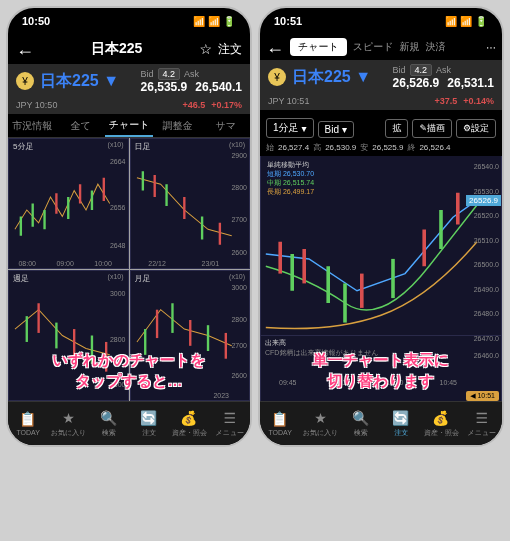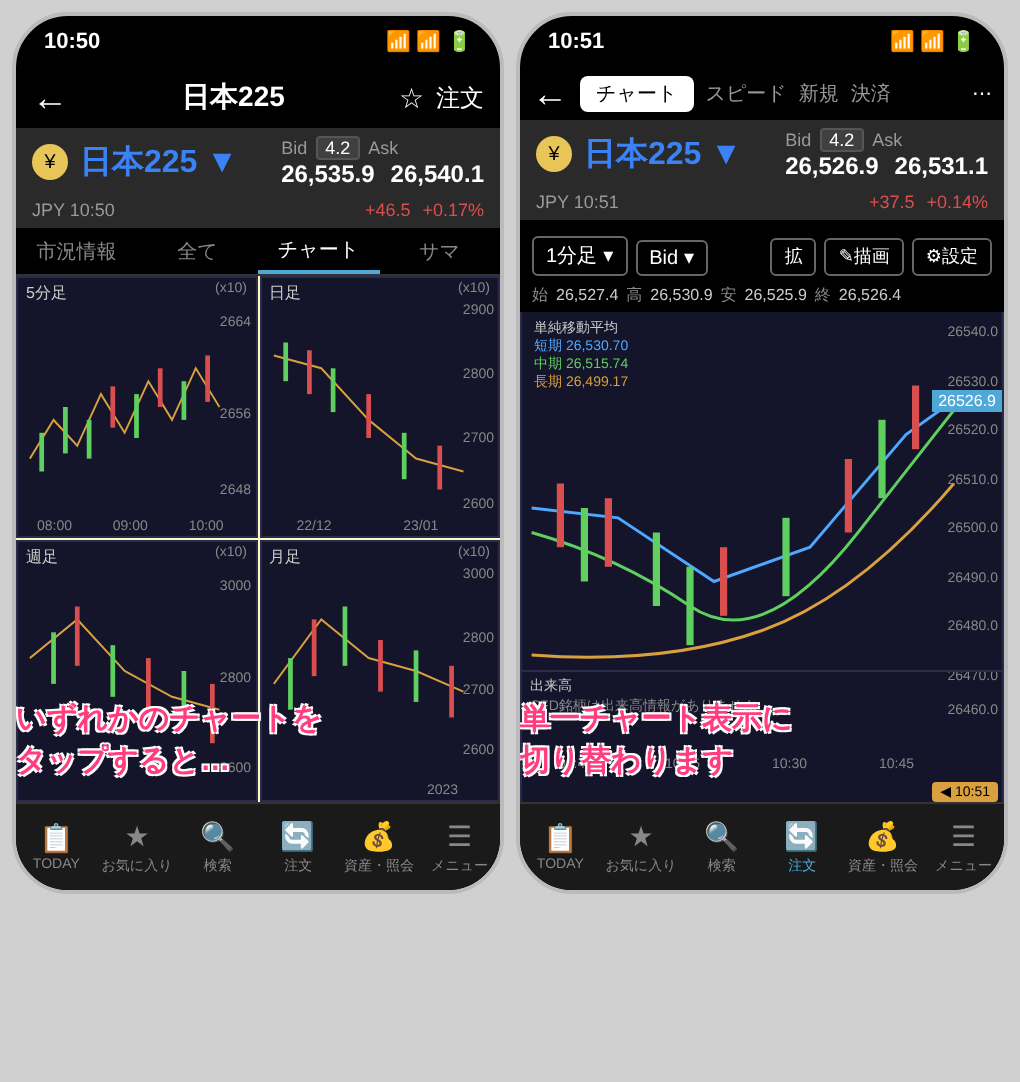--- a/index.html
+++ b/index.html
@@ -16,50 +16,50 @@
   .tab-pill { background: #fff; color: #000; border-radius: 4px; padding: 2px 8px; font-size: 10px; }
   .instrument-bar { background: #2a2a2a; display: flex; align-items: center; padding: 4px 8px; gap: 6px; }
   .inst-icon { width: 18px; height: 18px; background: #e8c558; border-radius: 50%; display: flex; align-items: center; justify-content: center; font-size: 10px; color: #000; }
   .inst-name { color: #3b82f6; font-size: 16px; font-weight: 600; }
   .inst-right { margin-left: auto; text-align: right; }
   .bid-ask-row { display: flex; gap: 4px; align-items: center; font-size: 9px; color: #999; }
   .spread-box { background: #404040; border: 1px solid #555; padding: 0 4px; border-radius: 2px; color: #fff; font-size: 9px; }
   .price-row { display: flex; gap: 8px; font-size: 12px; font-weight: 600; color: #fff; }
   .sub-row { display: flex; justify-content: space-between; padding: 2px 8px 4px; font-size: 9px; background: #2a2a2a; }
   .jpy-time { color: #999; }
-  .change-row { display: flex; gap: 6px; }
+  .change-row { display: flex; gap: 6px; font-weight: bold; }
   .pos { color: #d94f4f; }
   .tabs2 { height: 24px; display: flex; border-bottom: 1px solid #333; font-size: 10px; }
   .tab2 { flex: 1; display: flex; align-items: center; justify-content: center; color: #888; }
   .tab2.active { color: #fff; border-bottom: 2px solid #4fa8d8; }
   .controls-row { height: 28px; display: flex; align-items: flex-end; padding: 0 6px; gap: 4px; font-size: 10px; }
   .ctrl-pill { border: 1px solid #666; border-radius: 3px; padding: 2px 6px; color: #fff; display: flex; align-items: center; gap: 3px; }
   .ctrl-btn { border: 1px solid #666; border-radius: 3px; padding: 2px 6px; color: #fff; font-size: 9px; }
   .ohlc-row { height: 18px; display: flex; gap: 4px; padding: 0 6px; font-size: 8px; color: #ccc; align-items: center; }
   .ohlc-label { color: #888; }
-  .chart-area { flex: 1; background: #fef9c3; position: relative; overflow: hidden; }
+  .chart-area { flex: 1; background: #a3a3a3; position: relative; overflow: hidden; }
   .grid2x2 { display: grid; grid-template-columns: 1fr 1fr; grid-template-rows: 1fr 1fr; height: 100%; gap: 1px; }
   .mini-chart { background: #14142a; position: relative; border: 1px solid #2a2a4a; }
   .mini-title { position: absolute; top: 2px; left: 4px; font-size: 8px; color: #ccc; }
   .mini-scale { position: absolute; top: 2px; right: 4px; font-size: 7px; color: #888; }
   .y-tick { position: absolute; right: 2px; font-size: 7px; color: #888; }
   .x-tick { position: absolute; bottom: 1px; font-size: 7px; color: #888; }
   .single-chart { height: 100%; position: relative; background: #14142a; border-left: 1px solid #2a2a4a; border-right: 1px solid #2a2a4a; }
   .ma-legend { position: absolute; top: 4px; left: 6px; font-size: 7px; line-height: 1.3; }
   .ma-title { color: #ccc; }
   .ma1 { color: #4fa8ff; }
   .ma2 { color: #5fcf5f; }
   .ma3 { color: #d9a03f; }
   .price-tag { position: absolute; right: 0; background: #4fa8d8; color: #fff; font-size: 8px; padding: 1px 3px; }
   .volume-area { position: absolute; bottom: 26px; left: 0; right: 0; height: 40px; border-top: 1px solid #2a2a4a; }
   .vol-title { position: absolute; top: 2px; left: 4px; font-size: 7px; color: #ccc; }
   .vol-msg { position: absolute; top: 12px; left: 4px; font-size: 7px; color: #888; }
   .time-axis { position: absolute; bottom: 0; left: 0; right: 26px; height: 24px; display: flex; justify-content: space-around; align-items: flex-start; font-size: 7px; color: #888; padding-top: 2px; }
   .time-badge { position: absolute; bottom: 0; right: 2px; background: #d9a03f; color: #000; font-size: 7px; padding: 1px 4px; border-radius: 2px; }
-  .caption { position: absolute; bottom: 54px; left: 0; right: 0; font-size: 15px; font-weight: 700; color: #ff3d7f; text-shadow: -1px -1px 0 #fff, 1px -1px 0 #fff, -1px 1px 0 #fff, 1px 1px 0 #fff; line-height: 1.4; pointer-events: none; }
+  .caption { position: absolute; bottom: 54px; left: 0; right: 0; text-align: center; font-size: 15px; font-weight: 700; color: #ff3d7f; text-shadow: -1px -1px 0 #fff, 1px -1px 0 #fff, -1px 1px 0 #fff, 1px 1px 0 #fff; line-height: 1.4; pointer-events: none; }
   .bottom-nav { height: 44px; background: #1a1a1a; display: flex; border-top: 1px solid #333; }
   .nav-item { flex: 1; display: flex; flex-direction: column; align-items: center; justify-content: center; gap: 2px; color: #888; font-size: 7px; }
   .nav-item.active { color: #4fa8d8; }
   .nav-icon { font-size: 14px; }
   svg.candles { position: absolute; inset: 0; width: 100%; height: 100%; }
   .spacer { flex: 1; }
 </style>
 </head>
 <body>
 
@@ -93,20 +93,21 @@
     <span class="jpy-time"><span>JPY</span> <span>10:50</span></span>
     <span class="change-row">
       <span class="pos">+46.5</span>
       <span class="pos">+0.17%</span>
     </span>
   </div>
   <div class="tabs2">
     <div class="tab2">市況情報</div>
     <div class="tab2">全て</div>
     <div class="tab2 active">チャート</div>
+    <div class="tab2">調整金</div>
     <div class="tab2">サマ</div>
   </div>
   <div class="chart-area">
     <div class="grid2x2">
       <div class="mini-chart">
         <span class="mini-title">5分足</span>
         <span class="mini-scale">(x10)</span>
         <svg class="candles" viewBox="0 0 100 100" preserveAspectRatio="none">
             <path d="M5,70 L15,55 L25,65 L35,45 L45,60 L55,40 L65,55 L75,35 L85,50" stroke="#d9a03f" stroke-width="0.8" fill="none"></path>
             <g stroke="#5fcf5f" stroke-width="2">

